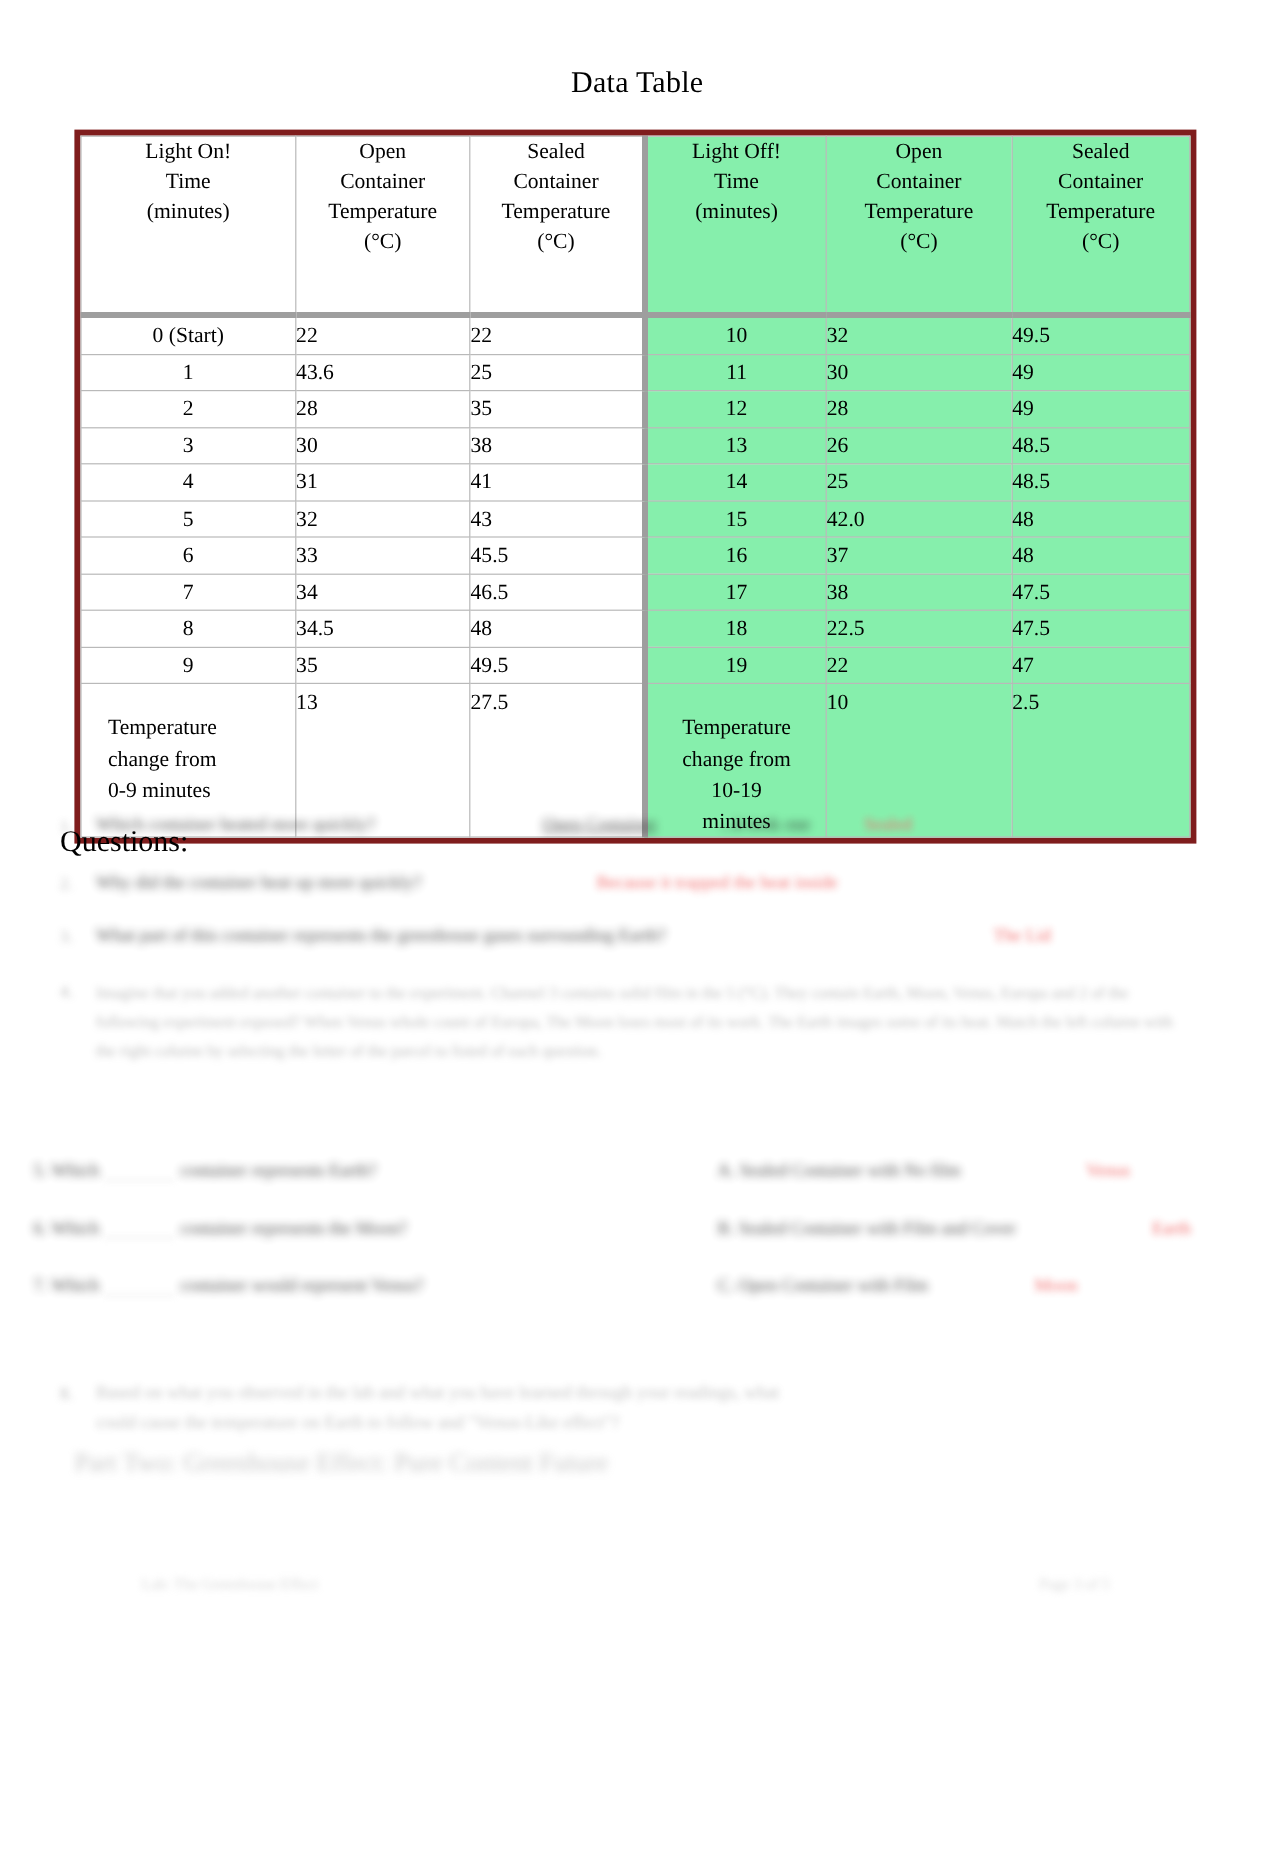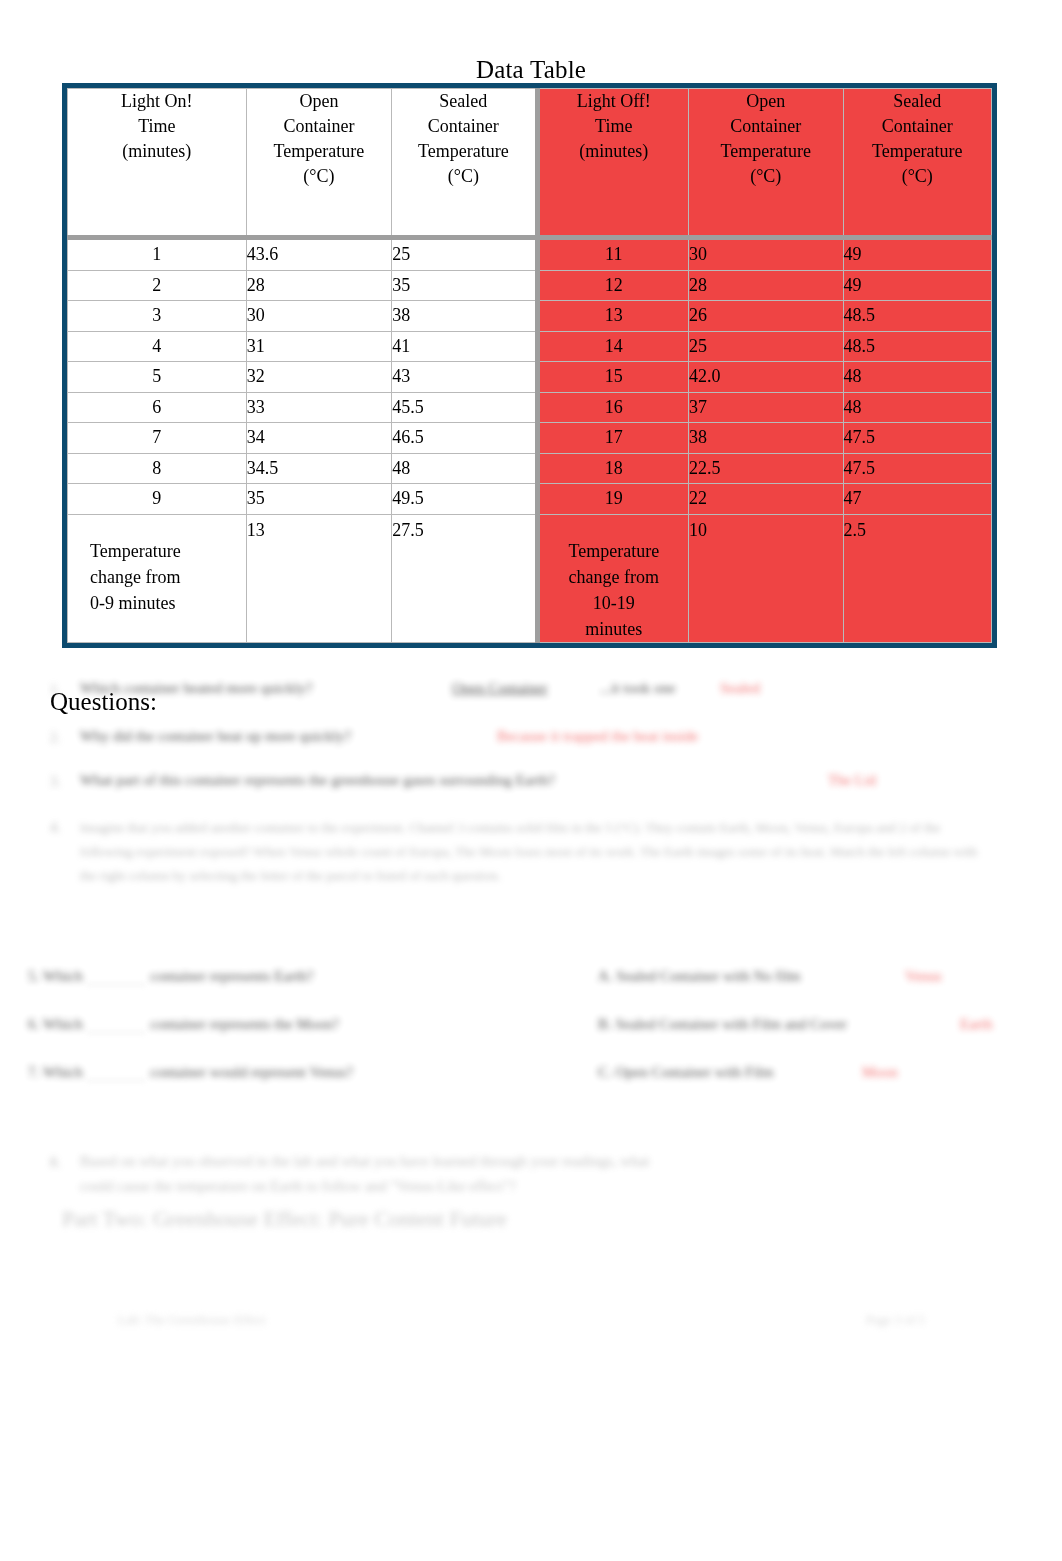--- a/index.html
+++ b/index.html
@@ -45,44 +45,45 @@
     border: 1px solid #b9b9b9;
     padding: 0;
     font-weight: normal;
     vertical-align: top;
   }
   
   table.data {
     outline: none;
   }
   .tbl-outer {
-    border: 5px solid #0c4a6e;
+    border: 5px solid #7f1d1d;
     display: inline-block;
     background: #fff;
+    margin-top: 25px;
   }
   
   col.c-time  { width: 177px; }
   col.c-open  { width: 144px; }
   col.c-seal  { width: 144px; }
   col.c-time2 { width: 150px; }
   col.c-open2 { width: 153px; }
   col.c-seal2 { width: 147px; }
 
   
   thead td {
     border-bottom: 5px solid #9e9e9e !important;
     height: 146px;
     text-align: center;
     font-size: 18px;
     line-height: 25px;
     padding: 22px 6px 6px 6px;
     vertical-align: top;
   }
   
-  .shade { background: #ef4444; }
+  .shade { background: #86efac; }
   .white { background: #ffffff; }
 
   .split-left  { border-right: 5px solid #9e9e9e !important; }
 
   tbody td {
     height: 29.5px;
     font-size: 18px;
     line-height: 29.5px;
     padding: 0 0 0 9px;
   }
@@ -260,20 +261,28 @@
         <td class="shade">
           <div>Sealed</div>
           <div>Container</div>
           <div>Temperature</div>
           <div>(°C)</div>
         </td>
       </tr>
     </thead>
     <tbody id="table-body">
           <tr>
+            <td class="white num-center">0 (Start)</td>
+            <td class="white">22</td>
+            <td class="white split-left">22</td>
+            <td class="shade num-center">10</td>
+            <td class="shade">32</td>
+            <td class="shade">49.5</td>
+          </tr>
+          <tr>
             <td class="white num-center">1</td>
             <td class="white">43.6</td>
             <td class="white split-left">25</td>
             <td class="shade num-center">11</td>
             <td class="shade">30</td>
             <td class="shade">49</td>
           </tr>
           <tr>
             <td class="white num-center">2</td>
             <td class="white">28</td>

